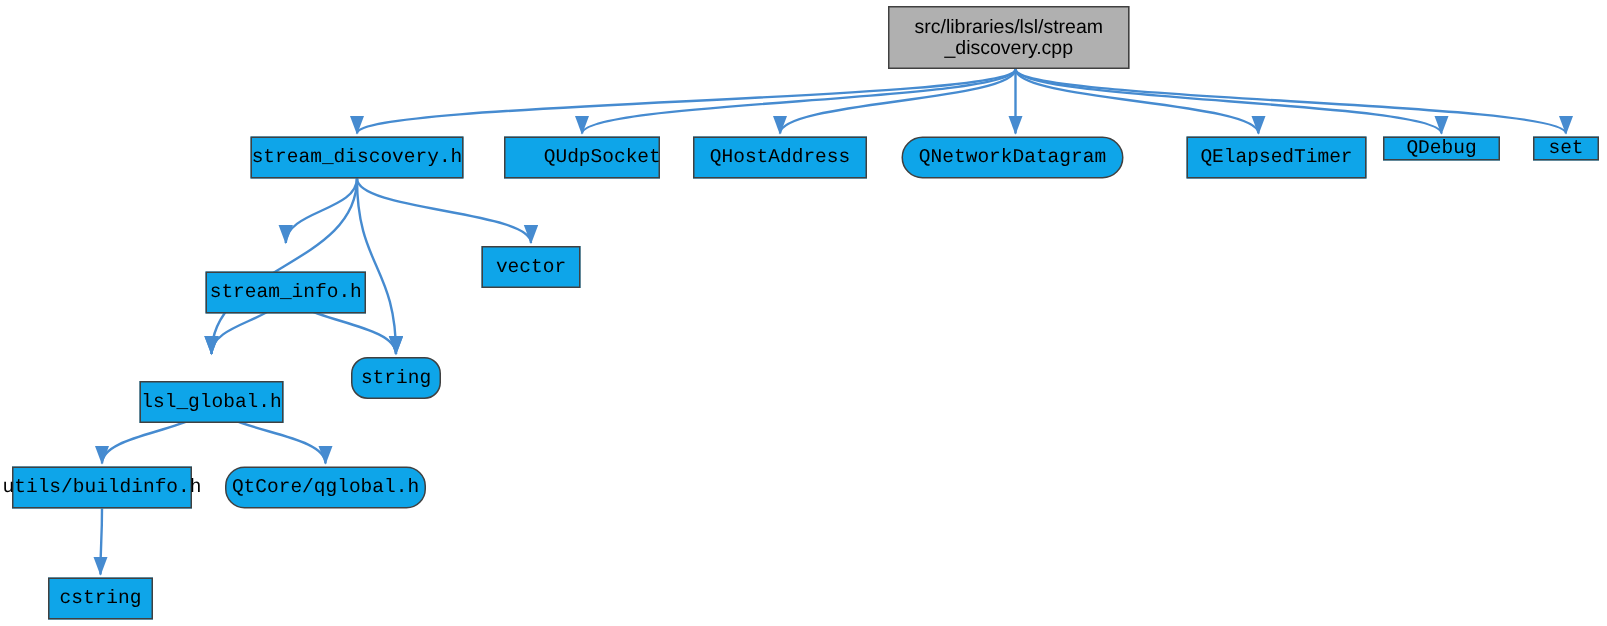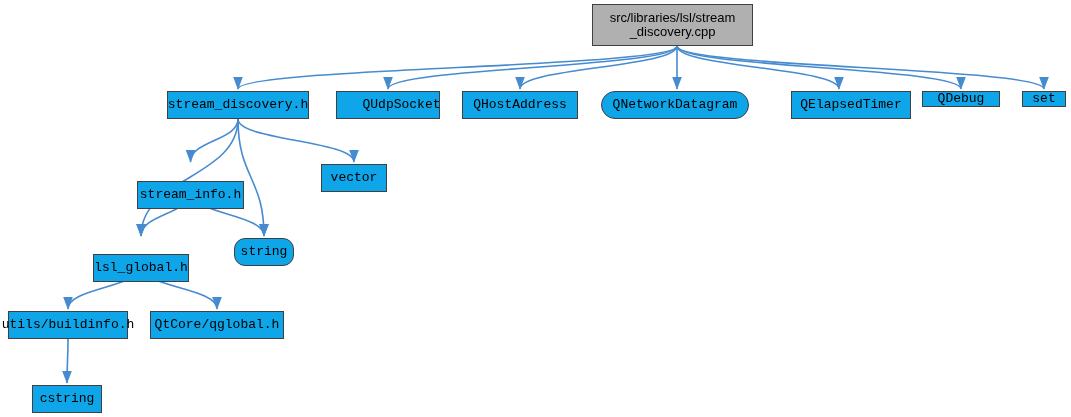--- a/index.html
+++ b/index.html
@@ -82,16 +82,16 @@
       <div class="node plain" style="left: 462px; top: 91px; width: 116px; height: 28px; text-align: center;">QHostAddress</div>
       <div class="node plain" style="left: 601px; top: 91px; width: 148px; height: 28px; border-radius: 14px;">QNetworkDatagram</div>
       <div class="node plain" style="left: 779px; top: 91px; width: 120px; height: 28px; margin-left: 12px;">QElapsedTimer</div>
       <div class="node plain" style="left: 922px; top: 91px; width: 78px; height: 16px;">QDebug</div>
       <div class="node plain" style="left: 1022px; top: 91px; width: 44px; height: 16px; text-align: right;">set</div>
       <div class="node plain" style="left: 137px; top: 181px; width: 107px; height: 28px;">stream_info.h</div>
       <div class="node plain" style="left: 321px; top: 164px; width: 66px; height: 28px;">vector</div>
       <div class="node plain" style="left: 93px; top: 238px; width: 96px; height: 28px; margin-top: 16px;">lsl_global.h</div>
       <div class="node plain" style="left: 234px; top: 238px; width: 60px; height: 28px; border-radius: 11px;">string</div>
       <div class="node plain" style="left: 8px; top: 311px; width: 120px; height: 28px;">utils/buildinfo.h</div>
-      <div class="node plain" style="left: 150px; top: 311px; width: 134px; height: 28px;">QtCore/qglobal.h</div>
+      <div class="node plain" style="left: 150px; top: 311px; width: 134px; height: 28px; border-radius: 13px;">QtCore/qglobal.h</div>
       <div class="node plain" style="left: 32px; top: 385px; width: 70px; height: 28px;">cstring</div>
     </div>
 </div>
 
 </body></html>

